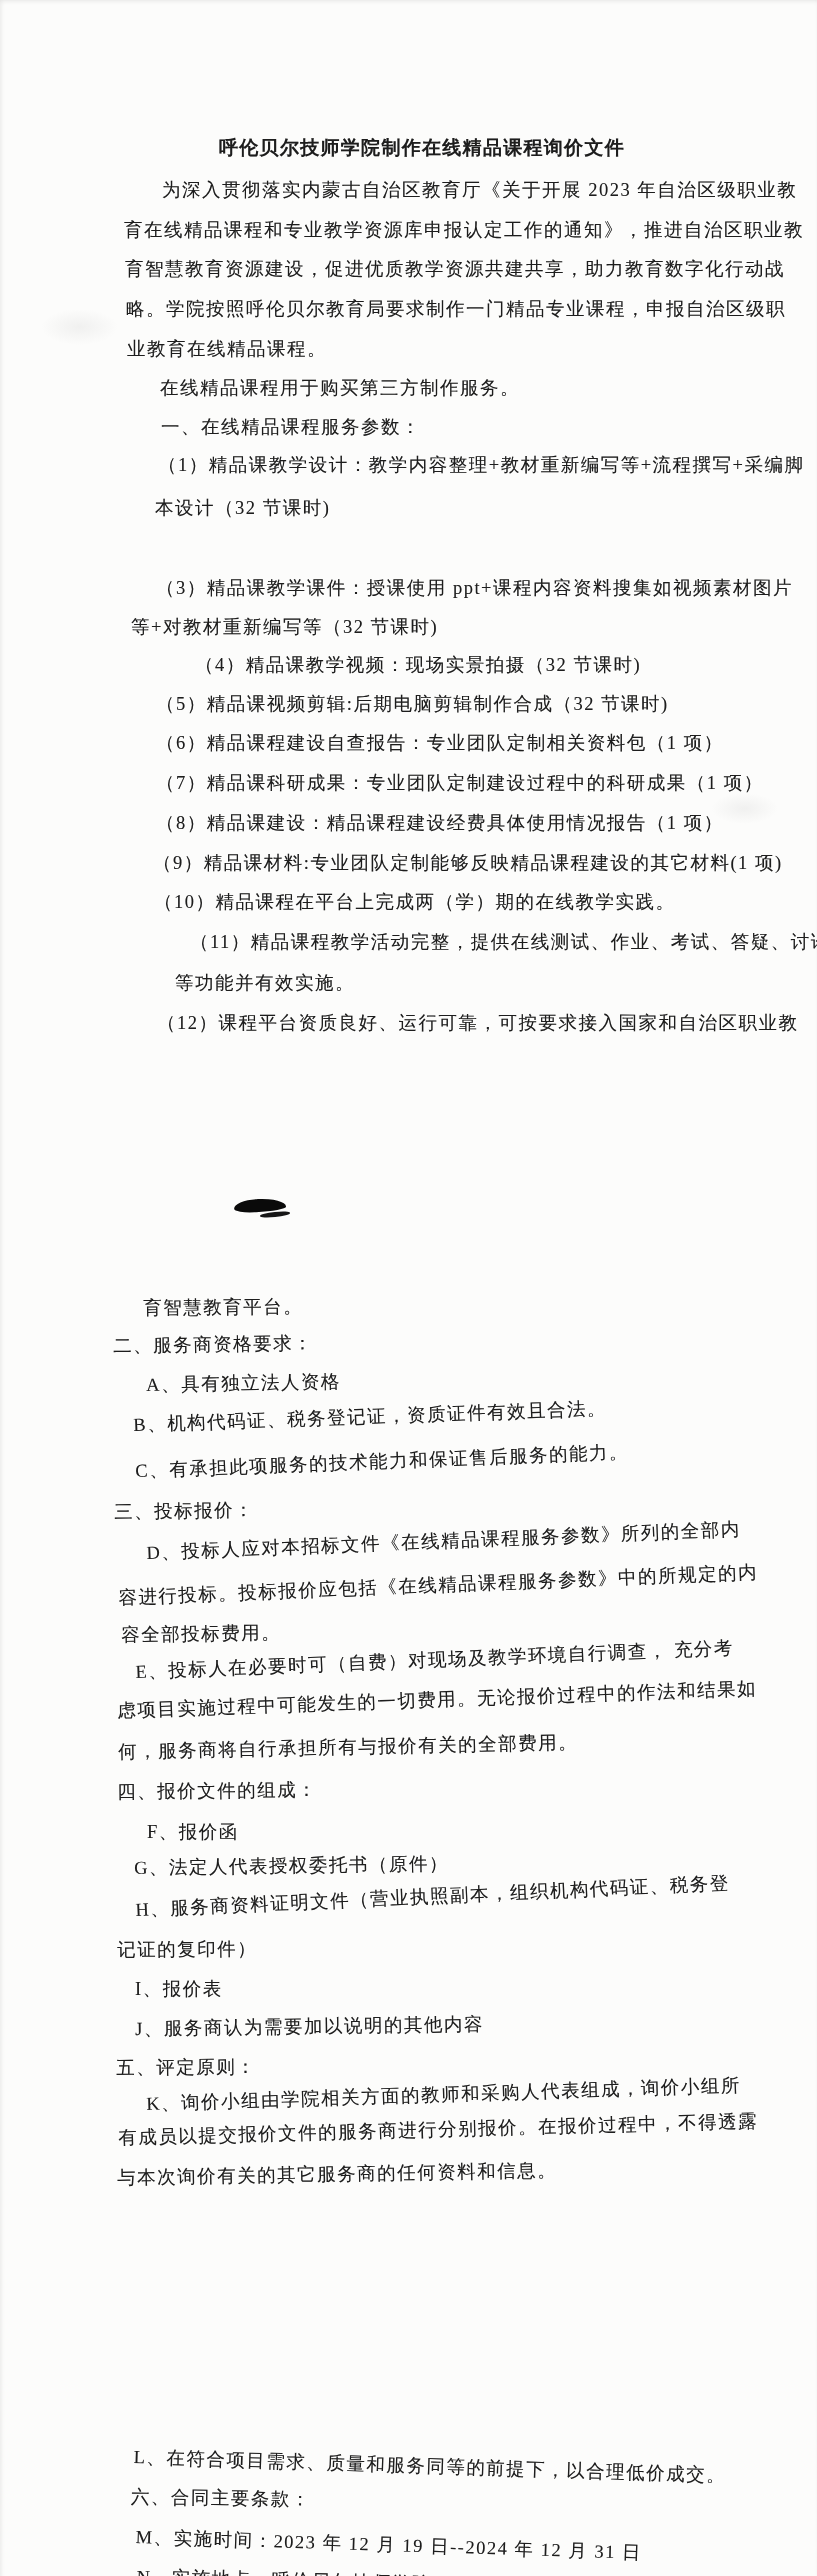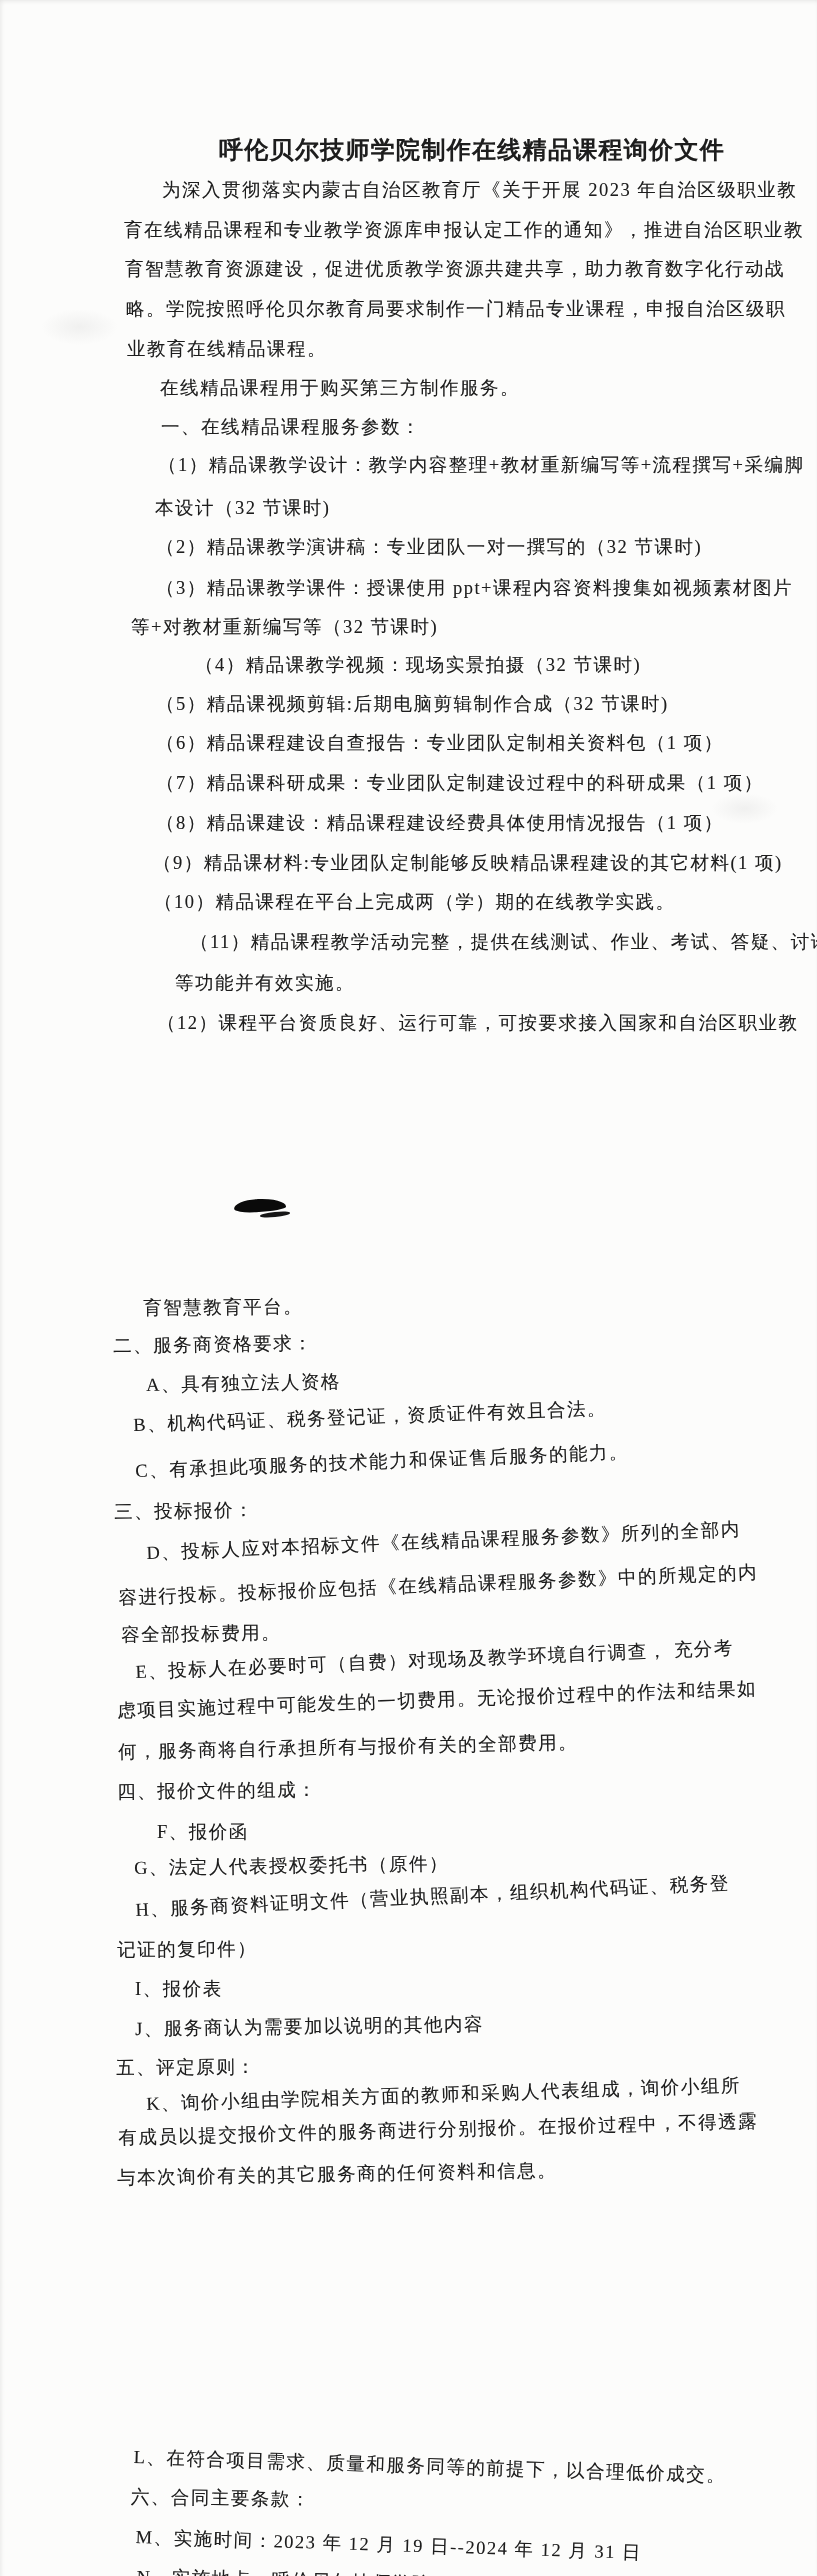--- a/index.html
+++ b/index.html
@@ -47,31 +47,30 @@
 <body>
 
 <div class="page">
 
   <div class="smudge" style="left:41px;top:309px;width:77px;height:36px;"></div>
   <div class="smudge" style="left:711px;top:793px;width:67px;height:31px;"></div>
 
   <div class="ink-blob"></div>
   <div class="ink-tail"></div>
 
-<div class="line bold" style="left: 219px; top: 137px; font-size: 24px; letter-spacing: 1.3px;">呼伦贝尔技师学院制作在线精品课程询价文件</div>
+<div class="line bold" style="left: 219px; top: 137px; font-size: 19px; letter-spacing: 1.3px;">呼伦贝尔技师学院制作在线精品课程询价文件</div>
     <div class="line" style="left: 162px; top: 180px;">为深入贯彻落实内蒙古自治区教育厅《关于开展 2023 年自治区级职业教</div>
     <div class="line" style="left: 124px; top: 220px; text-align: center;">育在线精品课程和专业教学资源库申报认定工作的通知》，推进自治区职业教</div>
     <div class="line" style="left: 125px; top: 259px;">育智慧教育资源建设，促进优质教学资源共建共享，助力教育数字化行动战</div>
     <div class="line" style="left: 126px; top: 299px;">略。学院按照呼伦贝尔教育局要求制作一门精品专业课程，申报自治区级职</div>
     <div class="line" style="left: 127px; top: 339px;">业教育在线精品课程。</div>
     <div class="line" style="left: 160px; top: 378px;">在线精品课程用于购买第三方制作服务。</div>
     <div class="line" style="left: 161px; top: 417px;">一、在线精品课程服务参数：</div>
     <div class="line" style="left: 158px; top: 455px;">（1）精品课教学设计：教学内容整理+教材重新编写等+流程撰写+采编脚</div>
     <div class="line" style="left: 155px; top: 498px;">本设计（32 节课时)</div>
-    <div class="line" style="left: 156px; top: 537px;">（2）精品课教学演讲稿：专业团队一对一撰写的（32 节课时)</div>
     <div class="line" style="left: 156px; top: 578px;">（3）精品课教学课件：授课使用 ppt+课程内容资料搜集如视频素材图片</div>
     <div class="line" style="left: 131px; top: 617px;">等+对教材重新编写等（32 节课时)</div>
     <div class="line" style="left: 155px; top: 655px; margin-left: 40px;">（4）精品课教学视频：现场实景拍摄（32 节课时)</div>
     <div class="line" style="left: 156px; top: 694px;">（5）精品课视频剪辑:后期电脑剪辑制作合成（32 节课时)</div>
     <div class="line" style="left: 156px; top: 733px;">（6）精品课程建设自查报告：专业团队定制相关资料包（1 项）</div>
     <div class="line" style="left: 156px; top: 773px;">（7）精品课科研成果：专业团队定制建设过程中的科研成果（1 项）</div>
     <div class="line" style="left: 156px; top: 813px;">（8）精品课建设：精品课程建设经费具体使用情况报告（1 项）</div>
     <div class="line" style="left: 153px; top: 853px;">（9）精品课材料:专业团队定制能够反映精品课程建设的其它材料(1 项)</div>
     <div class="line" style="left: 154px; top: 892px;">（10）精品课程在平台上完成两（学）期的在线教学实践。</div>
     <div class="line" style="left: 154px; top: 932px; margin-left: 36px;">（11）精品课程教学活动完整，提供在线测试、作业、考试、答疑、讨论</div>
@@ -83,21 +82,21 @@
     <div class="line" style="left: 133px; top: 1415px; transform: rotate(-2deg);">B、机构代码证、税务登记证，资质证件有效且合法。</div>
     <div class="line" style="left: 135px; top: 1461px; transform: rotate(-2.2deg);">C、有承担此项服务的技术能力和保证售后服务的能力。</div>
     <div class="line" style="left: 114px; top: 1502px; transform: rotate(-0.8deg);">三、投标报价：</div>
     <div class="line" style="left: 146px; top: 1543px; transform: rotate(-2.3deg);">D、投标人应对本招标文件《在线精品课程服务参数》所列的全部内</div>
     <div class="line" style="left: 118px; top: 1588px; transform: rotate(-2.3deg);">容进行投标。投标报价应包括《在线精品课程服务参数》中的所规定的内</div>
     <div class="line" style="left: 121px; top: 1625px; transform: rotate(-0.8deg);">容全部投标费用。</div>
     <div class="line" style="left: 135px; top: 1662px; transform: rotate(-2.3deg);">E、投标人在必要时可（自费）对现场及教学环境自行调查， 充分考</div>
     <div class="line" style="left: 117px; top: 1701px; transform: rotate(-2deg);">虑项目实施过程中可能发生的一切费用。无论报价过程中的作法和结果如</div>
     <div class="line" style="left: 118px; top: 1742px; transform: rotate(-1.2deg);">何，服务商将自行承担所有与报价有关的全部费用。</div>
     <div class="line" style="left: 117px; top: 1782px; transform: rotate(-0.6deg);">四、报价文件的组成：</div>
-    <div class="line" style="left: 157px; top: 1822px;">F、报价函</div>
+    <div class="line" style="left: 147px; top: 1822px;">F、报价函</div>
     <div class="line" style="left: 134px; top: 1858px; transform: rotate(-0.8deg);">G、法定人代表授权委托书（原件）</div>
     <div class="line" style="left: 135px; top: 1900px; transform: rotate(-2.6deg);">H、服务商资料证明文件（营业执照副本，组织机构代码证、税务登</div>
     <div class="line" style="left: 117px; top: 1940px; transform: rotate(-0.5deg);">记证的复印件）</div>
     <div class="line" style="left: 135px; top: 1979px;">I、报价表</div>
     <div class="line" style="left: 135px; top: 2019px; transform: rotate(-0.8deg);">J、服务商认为需要加以说明的其他内容</div>
     <div class="line" style="left: 116px; top: 2058px; transform: rotate(-0.5deg);">五、评定原则：</div>
     <div class="line" style="left: 146px; top: 2094px; transform: rotate(-1.8deg);">K、询价小组由学院相关方面的教师和采购人代表组成，询价小组所</div>
     <div class="line" style="left: 118px; top: 2128px; transform: rotate(-1.5deg);">有成员以提交报价文件的服务商进行分别报价。在报价过程中，不得透露</div>
     <div class="line" style="left: 117px; top: 2168px; transform: rotate(-1deg);">与本次询价有关的其它服务商的任何资料和信息。</div>
     <div class="line" style="left: 134px; top: 2447px; transform: rotate(1.8deg);">L、在符合项目需求、质量和服务同等的前提下，以合理低价成交。</div>

